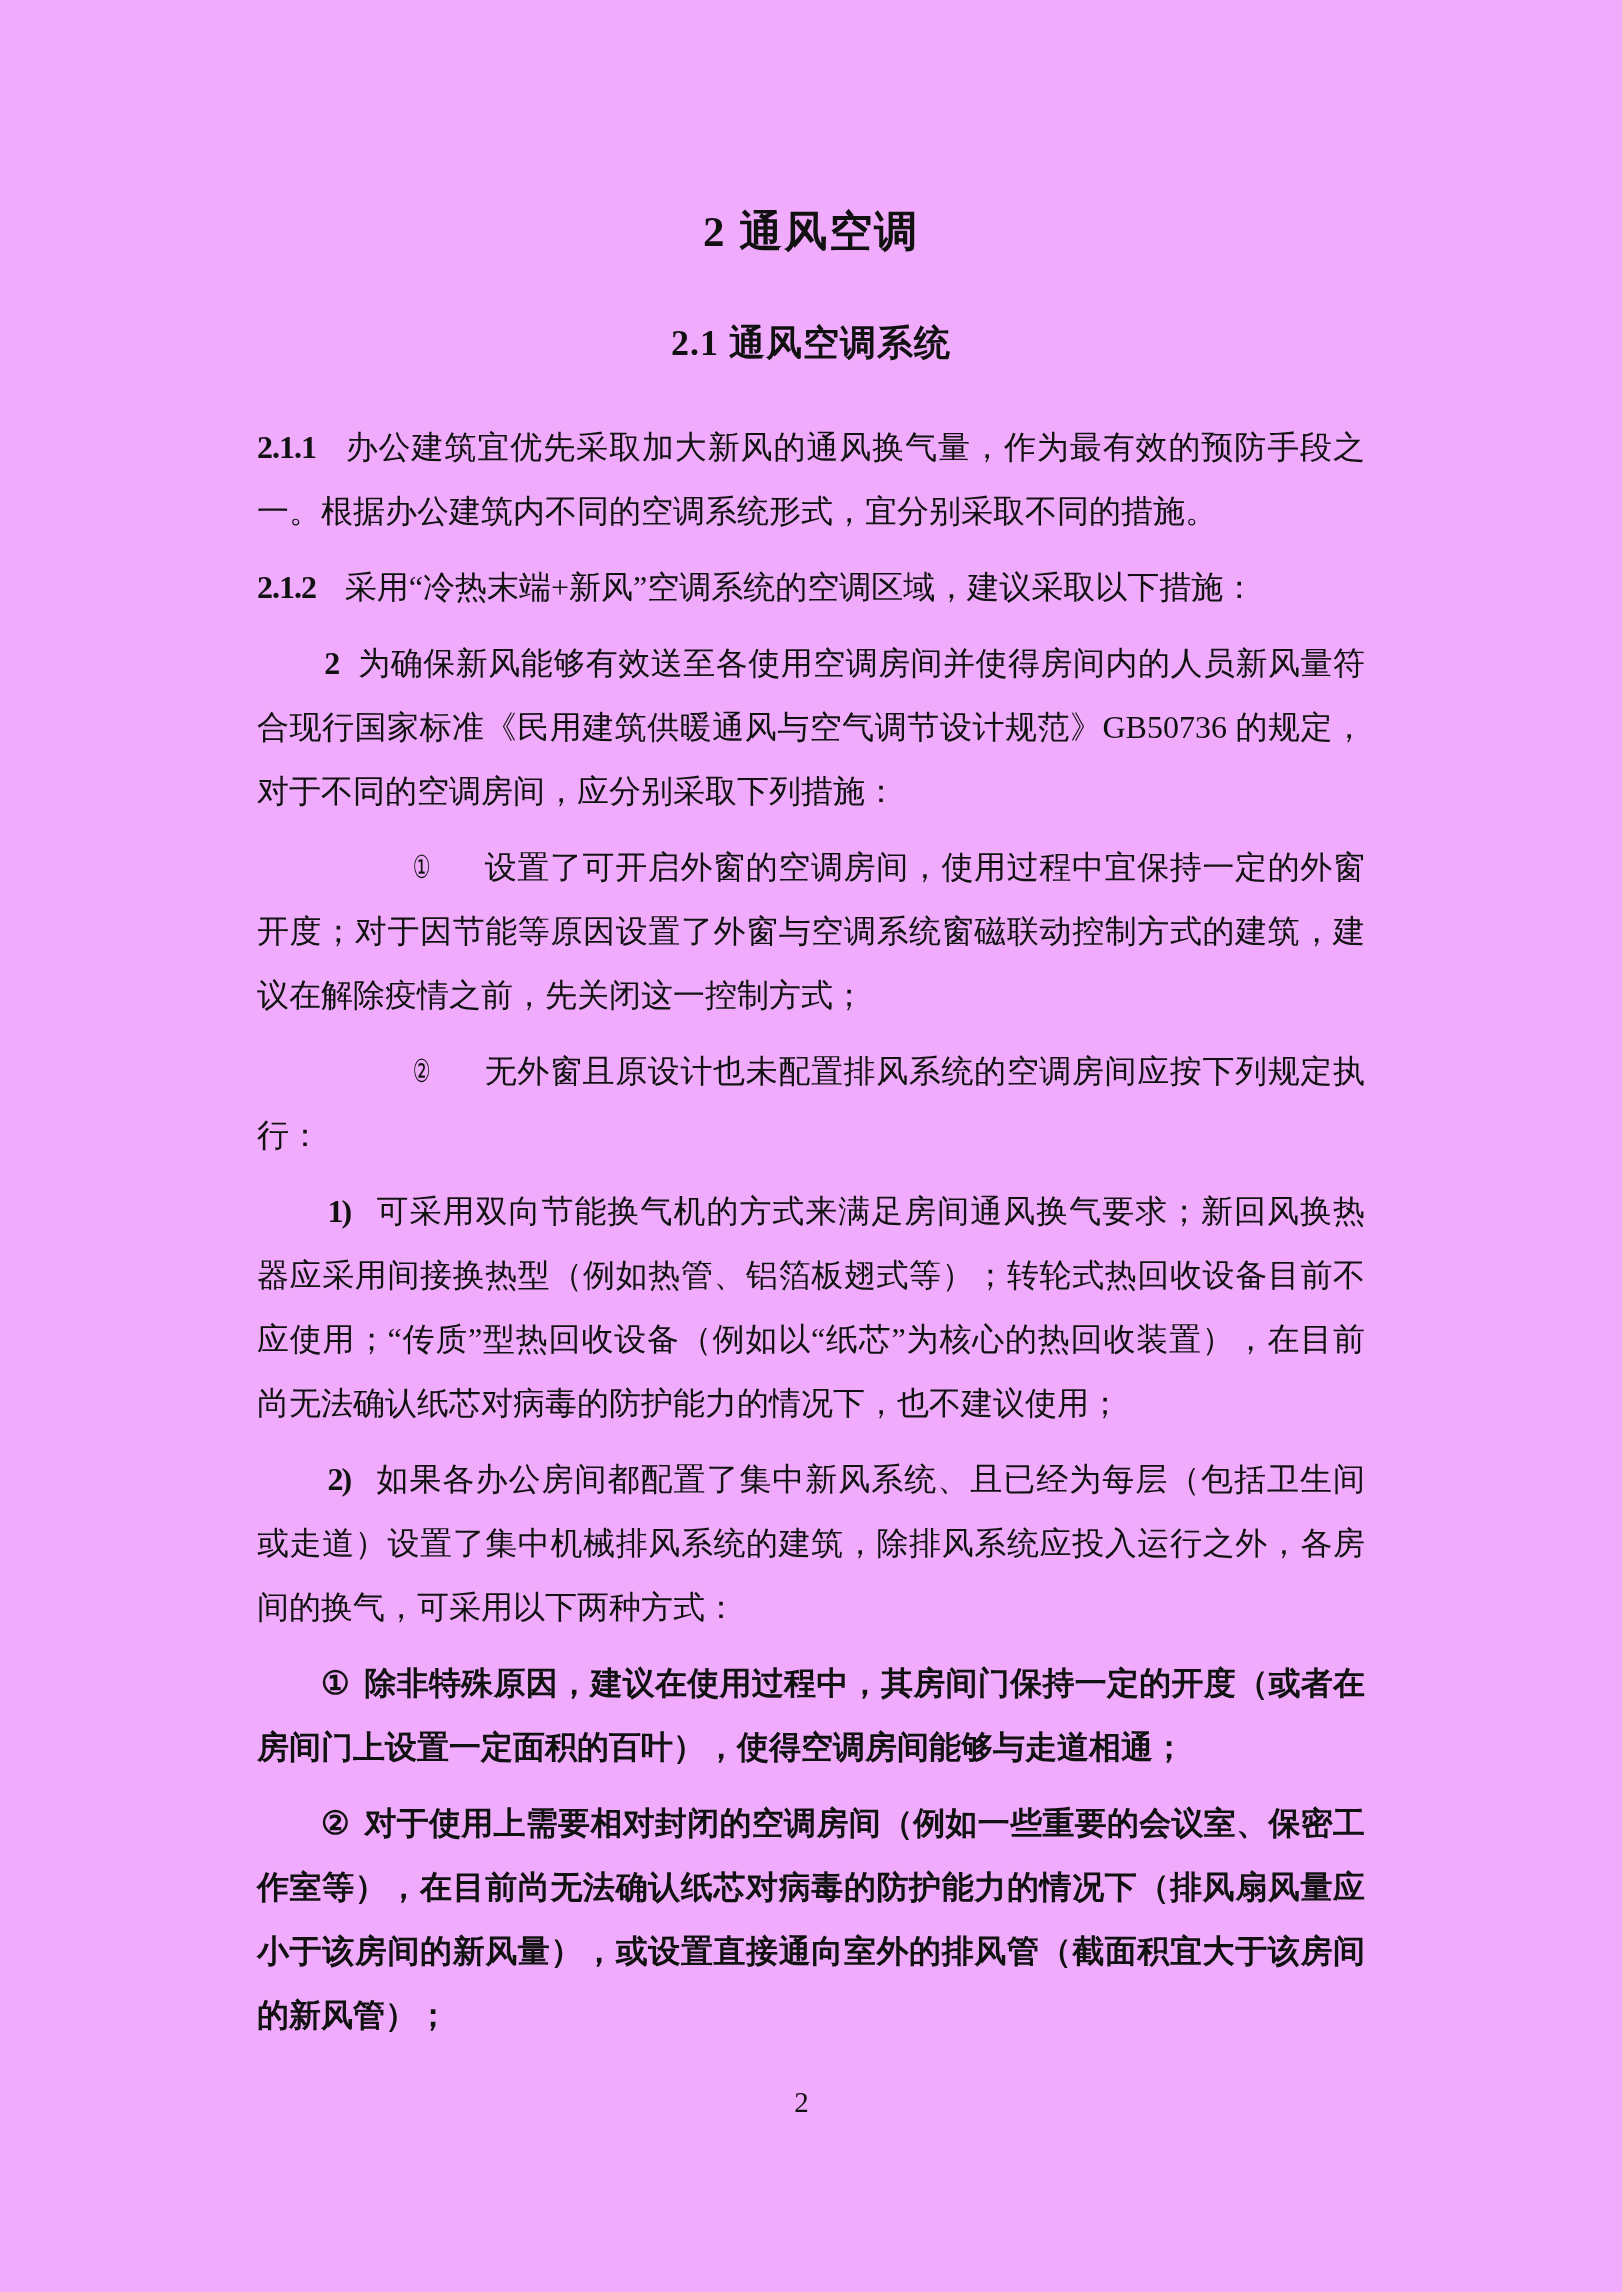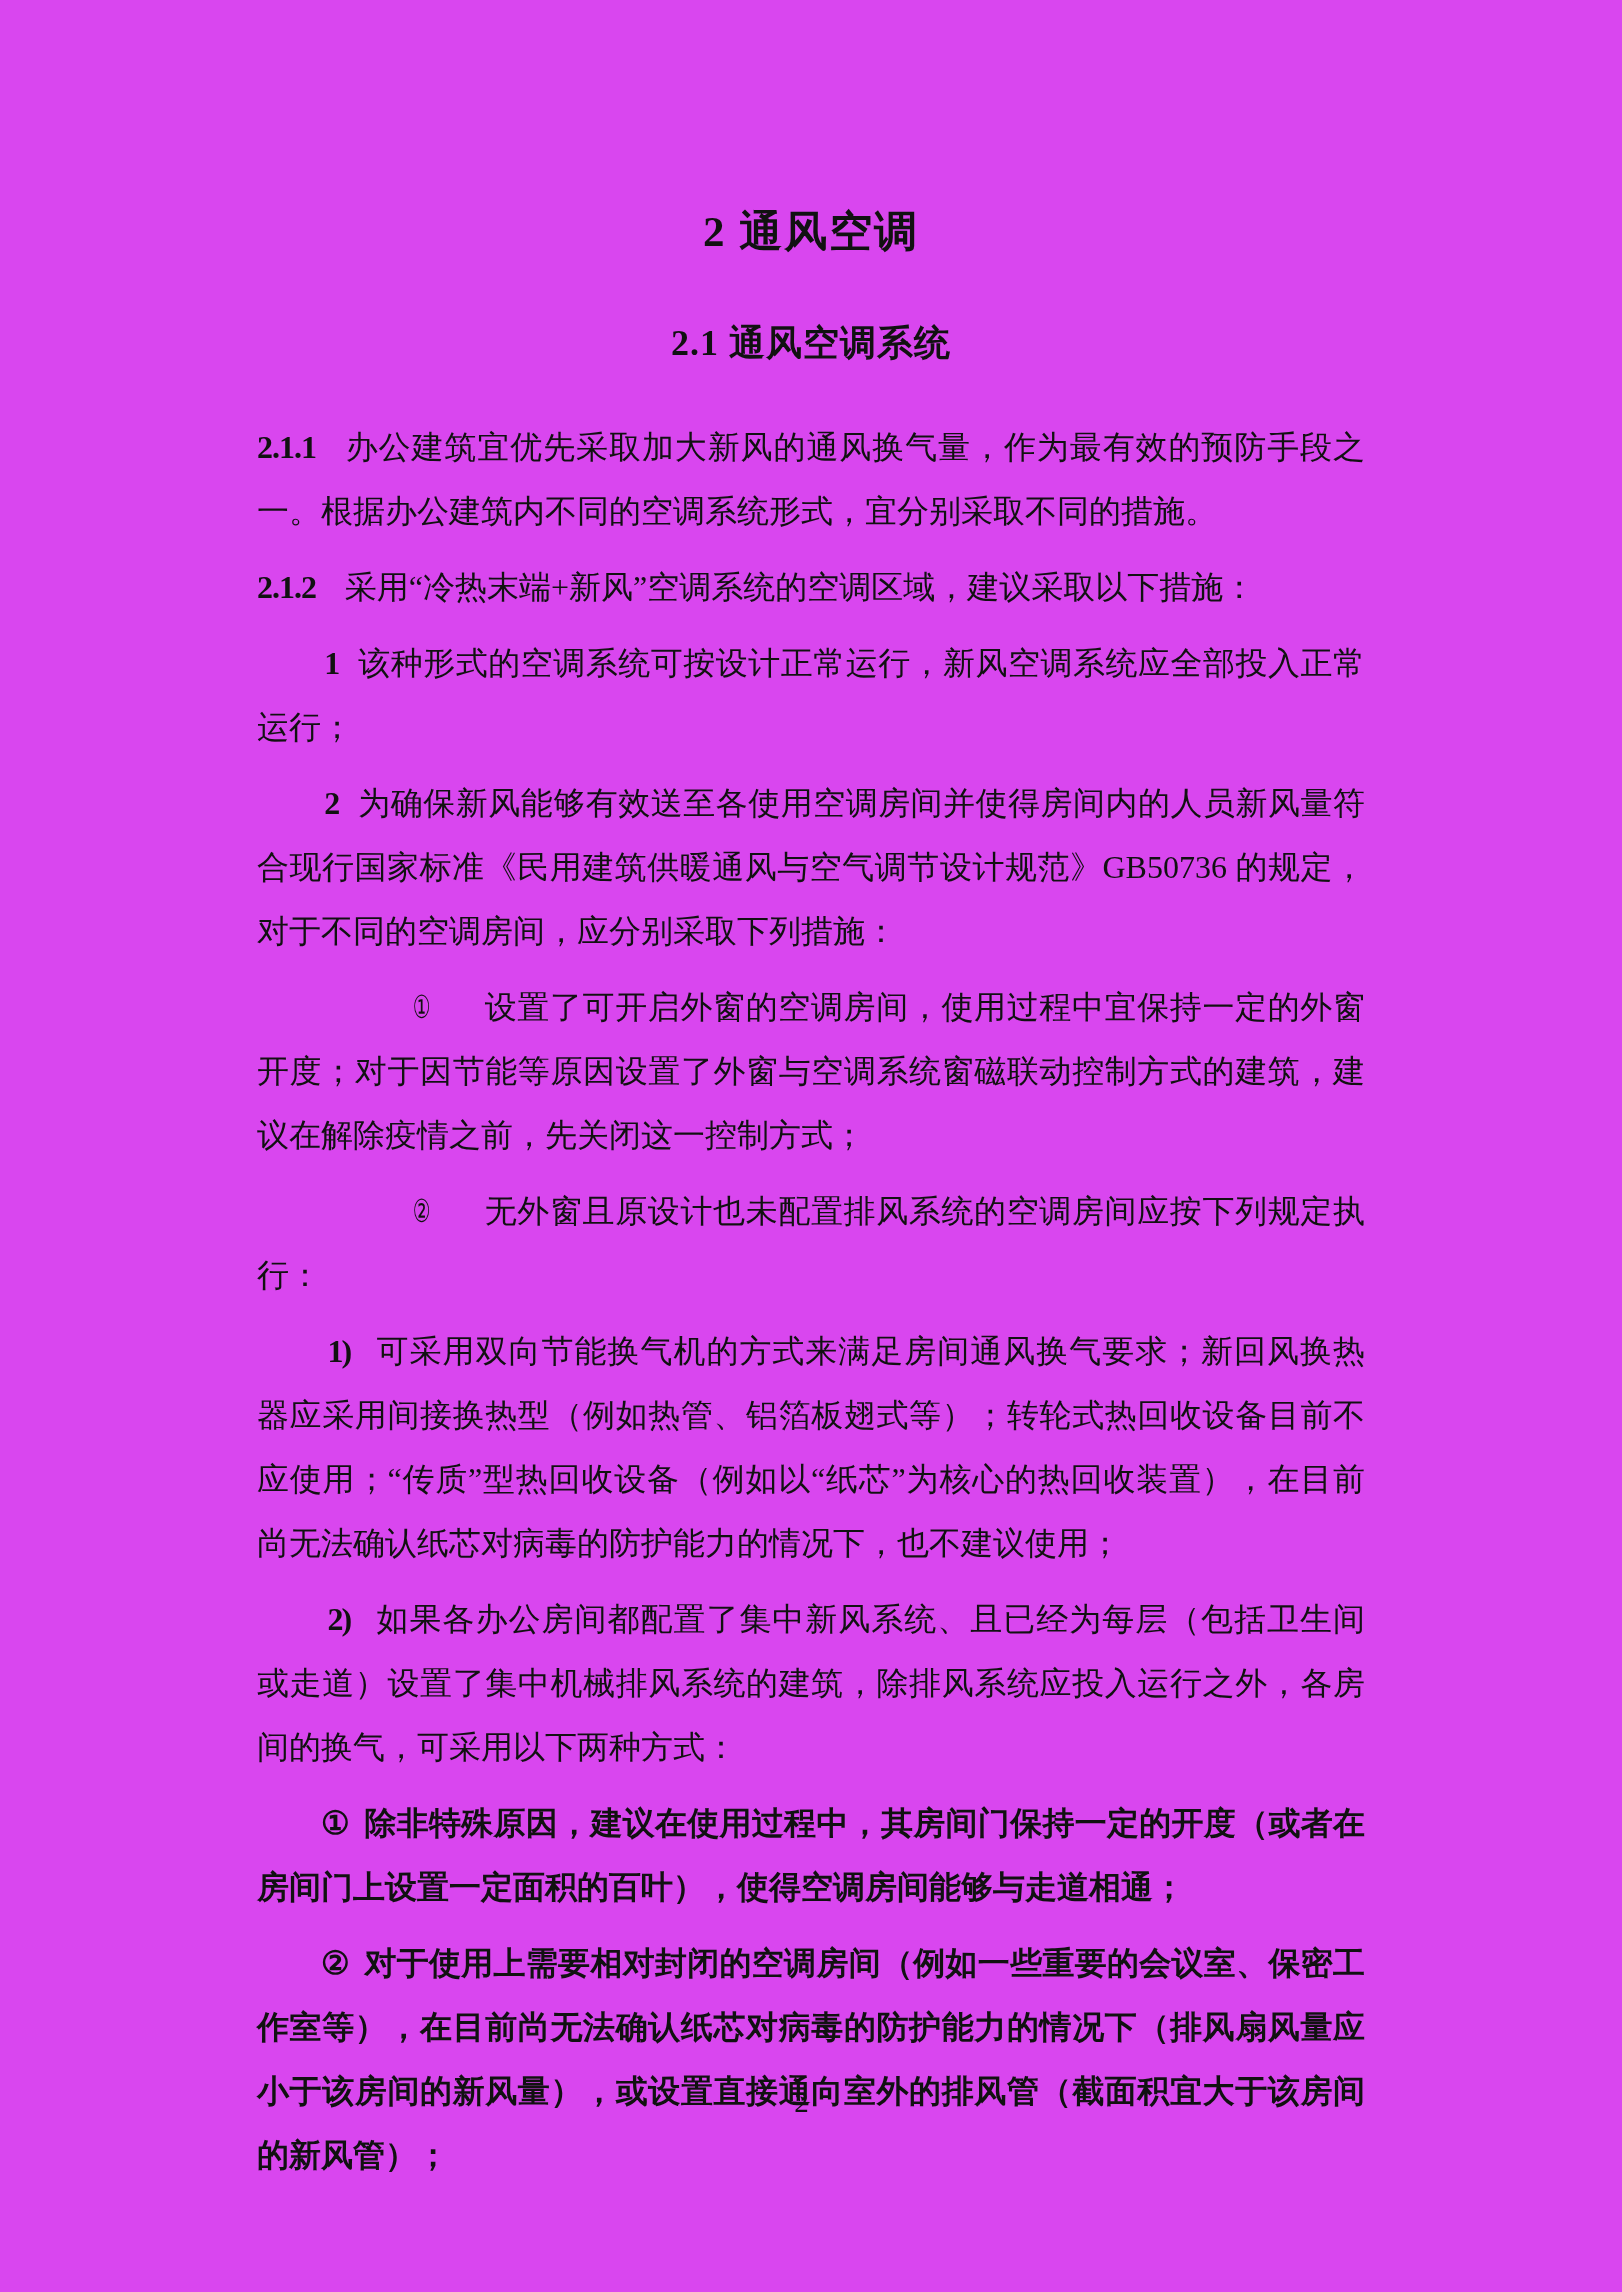--- a/index.html
+++ b/index.html
@@ -11,21 +11,21 @@
     width: 1622px;
     height: 2293px;
     position: relative;
     font-family: "Liberation Serif", "DejaVu Serif", serif;
     color: #111111;
     overflow: hidden;
   }
   .page {
     position: absolute;
     inset: 0;
-    background: #d946ef;
+    background: #f0abfc;
   }
   .doc-title {
     margin: 208px 0 0 0;
     text-align: center;
     font-size: 43px;
     font-weight: bold;
     line-height: 1.1;
     letter-spacing: 2px;
   }
   .section-heading {
@@ -77,21 +77,20 @@
 <body>
 
 <div class="page">
   <h1 class="doc-title">2 通风空调</h1>
 
   <h2 class="section-heading">2.1 通风空调系统</h2>
 
   <div class="body-text">
       <p class="para clause"><span class="marker">2.1.1</span><span class="text">办公建筑宜优先采取加大新风的通风换气量，作为最有效的预防手段之一。根据办公建筑内不同的空调系统形式，宜分别采取不同的措施。</span></p>
       <p class="para clause"><span class="marker">2.1.2</span><span class="text">采用“冷热末端+新风”空调系统的空调区域，建议采取以下措施：</span></p>
-      <p class="para item"><span class="marker">1</span><span class="text">该种形式的空调系统可按设计正常运行，新风空调系统应全部投入正常运行；</span></p>
       <p class="para item"><span class="marker">2</span><span class="text">为确保新风能够有效送至各使用空调房间并使得房间内的人员新风量符合现行国家标准《民用建筑供暖通风与空气调节设计规范》GB50736 的规定，对于不同的空调房间，应分别采取下列措施：</span></p>
       <p class="para circled1"><span class="marker">①</span><span class="text">设置了可开启外窗的空调房间，使用过程中宜保持一定的外窗开度；对于因节能等原因设置了外窗与空调系统窗磁联动控制方式的建筑，建议在解除疫情之前，先关闭这一控制方式；</span></p>
       <p class="para circled1"><span class="marker">②</span><span class="text">无外窗且原设计也未配置排风系统的空调房间应按下列规定执行：</span></p>
       <p class="para paren"><span class="marker">1)</span><span class="text">可采用双向节能换气机的方式来满足房间通风换气要求；新回风换热器应采用间接换热型（例如热管、铝箔板翅式等）；转轮式热回收设备目前不应使用；“传质”型热回收设备（例如以“纸芯”为核心的热回收装置），在目前尚无法确认纸芯对病毒的防护能力的情况下，也不建议使用；</span></p>
       <p class="para paren"><span class="marker">2)</span><span class="text">如果各办公房间都配置了集中新风系统、且已经为每层（包括卫生间或走道）设置了集中机械排风系统的建筑，除排风系统应投入运行之外，各房间的换气，可采用以下两种方式：</span></p>
       <p class="para circled2"><span class="marker">①</span><span class="text">除非特殊原因，建议在使用过程中，其房间门保持一定的开度（或者在房间门上设置一定面积的百叶），使得空调房间能够与走道相通；</span></p>
       <p class="para circled2"><span class="marker">②</span><span class="text">对于使用上需要相对封闭的空调房间（例如一些重要的会议室、保密工作室等），在目前尚无法确认纸芯对病毒的防护能力的情况下（排风扇风量应小于该房间的新风量），或设置直接通向室外的排风管（截面积宜大于该房间的新风管）；</span></p>
     </div>
 
   <div class="page-number">2</div>

